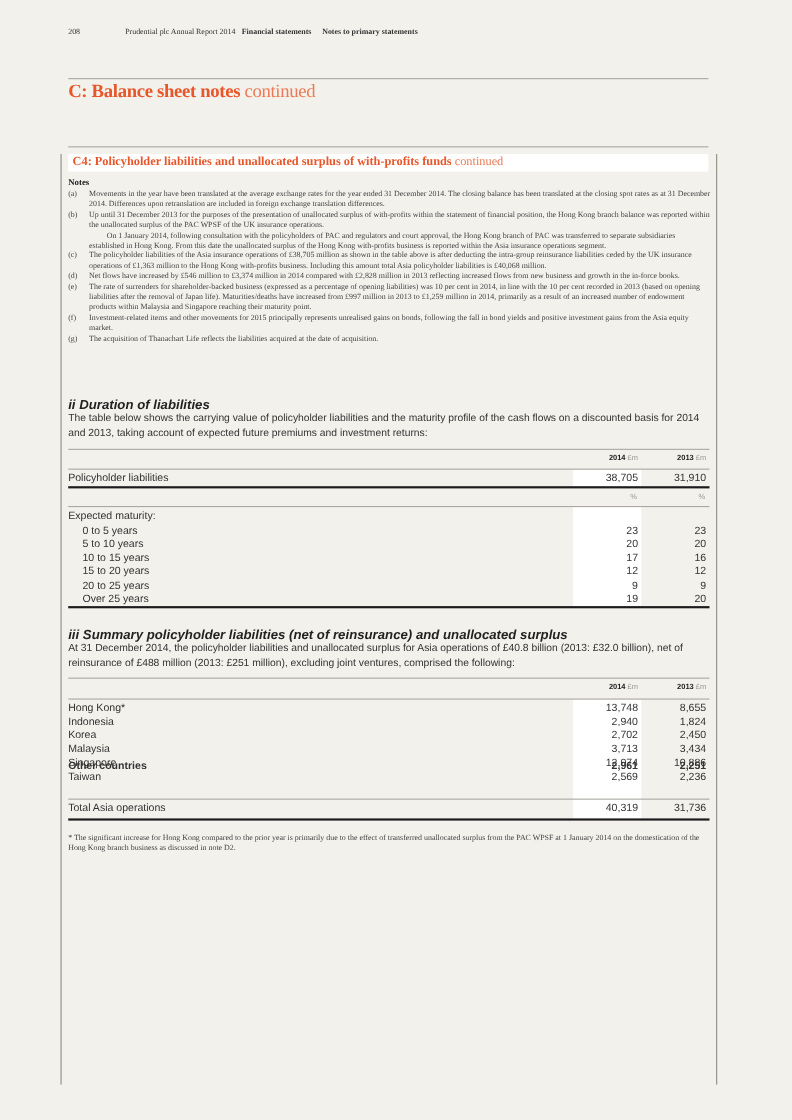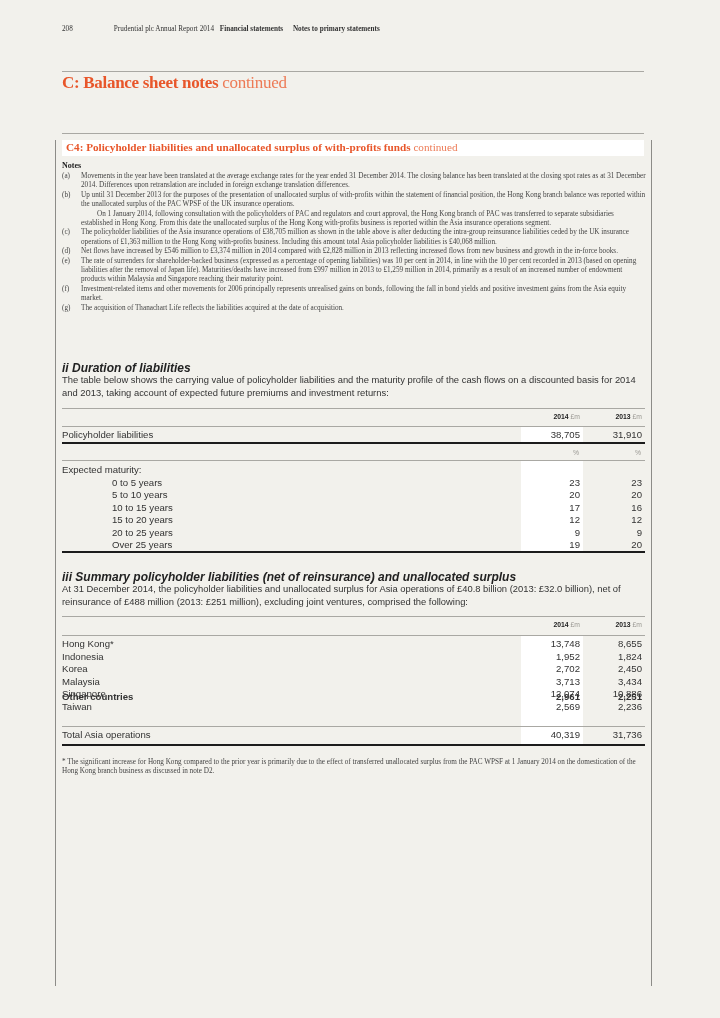--- a/index.html
+++ b/index.html
@@ -30,21 +30,21 @@
   .note .indent { text-indent: 16px; }
   .sans { font-family: "Liberation Sans", sans-serif; }
   .h-ital { left: 62px; top: 361px; font-size: 12px; font-weight: bold; font-style: italic; color: #222; }
   .para { left: 62px; top: 374px; width: 586px; font-size: 9.4px; line-height: 12.6px; color: #333; }
   .rule { position: absolute; left: 62px; width: 583px; }
   .thin { height: 1px; background: #a9a8a3; }
   .thick { height: 2px; background: #1c1c1c; }
   .whitecol { position: absolute; left: 521px; width: 62px; background: #ffffff; }
   .row { position: absolute; left: 62px; width: 583px; height: 12.5px; font-size: 9.6px; color: #333; }
   .row .lab { position: absolute; left: 0; top: 0; white-space: nowrap; }
-  .row .lab.ind { left: 13px; margin-left: 37px; }
+  .row .lab.ind { left: 13px; }
   .row .v1 { position: absolute; right: 65px; top: 0; text-align: left; }
   .row .v2 { position: absolute; right: 3px; top: 0; text-align: right; }
   .hdr { position: absolute; left: 62px; width: 583px; font-size: 6.8px; color: #222; }
   .hdr .v1 { position: absolute; right: 65px; font-weight: bold; }
   .hdr .v2 { position: absolute; right: 3px; font-weight: bold; }
   .hdr .u { font-weight: normal; color: #9a9893; }
   .hdr .pc { position: absolute; font-weight: normal; color: #9a9893; }
   .footnote { left: 62px; top: 758px; width: 580px; font-size: 7.2px; line-height: 9.4px; color: #444; }
 </style>
 </head>
@@ -83,21 +83,21 @@
   <div class="note">
       <span class="lbl">(d)</span>
       <span class="txt">Net flows have increased by £546 million to £3,374 million in 2014 compared with £2,828 million in 2013 reflecting increased flows from new business and growth in the in-force books.</span>
     </div>
   <div class="note">
       <span class="lbl">(e)</span>
       <span class="txt">The rate of surrenders for shareholder-backed business (expressed as a percentage of opening liabilities) was 10 per cent in 2014, in line with the 10 per cent recorded in 2013 (based on opening liabilities after the removal of Japan life). Maturities/deaths have increased from £997 million in 2013 to £1,259 million in 2014, primarily as a result of an increased number of endowment products within Malaysia and Singapore reaching their maturity point.</span>
     </div>
   <div class="note">
       <span class="lbl">(f)</span>
-      <span class="txt">Investment-related items and other movements for 2006 principally represents unrealised gains on bonds, following the fall in bond yields and positive investment gains from the Asia equity market.</span>
+      <span class="txt">Investment-related items and other movements for 2015 principally represents unrealised gains on bonds, following the fall in bond yields and positive investment gains from the Asia equity market.</span>
     </div>
   <div class="note">
       <span class="lbl">(g)</span>
       <span class="txt">The acquisition of Thanachart Life reflects the liabilities acquired at the date of acquisition.</span>
     </div>
 </div>
 
 <div class="abs h-ital sans">ii Duration of liabilities</div>
 <div class="abs para sans">The table below shows the carrying value of policyholder liabilities and the maturity profile of the cash flows on a discounted basis for 2014 and 2013, taking account of expected future premiums and investment returns:</div>
 
@@ -167,21 +167,21 @@
   <span class="v2"><span>2013</span><span class="u"> £m</span></span>
 </div>
 <div class="rule thin" style="top:635px;"></div>
 <div class="row sans" style="top:638px;">
     <span class="lab">Hong Kong*</span>
     <span class="v1">13,748</span>
     <span class="v2">8,655</span>
   </div>
 <div class="row sans" style="top:650.5px;">
     <span class="lab">Indonesia</span>
-    <span class="v1">1,952</span>
+    <span class="v1">2,940</span>
     <span class="v2">1,824</span>
   </div>
 <div class="row sans" style="top:663px;">
     <span class="lab">Korea</span>
     <span class="v1">2,702</span>
     <span class="v2">2,450</span>
   </div>
 <div class="row sans" style="top:675.5px;">
     <span class="lab">Malaysia</span>
     <span class="v1">3,713</span>

